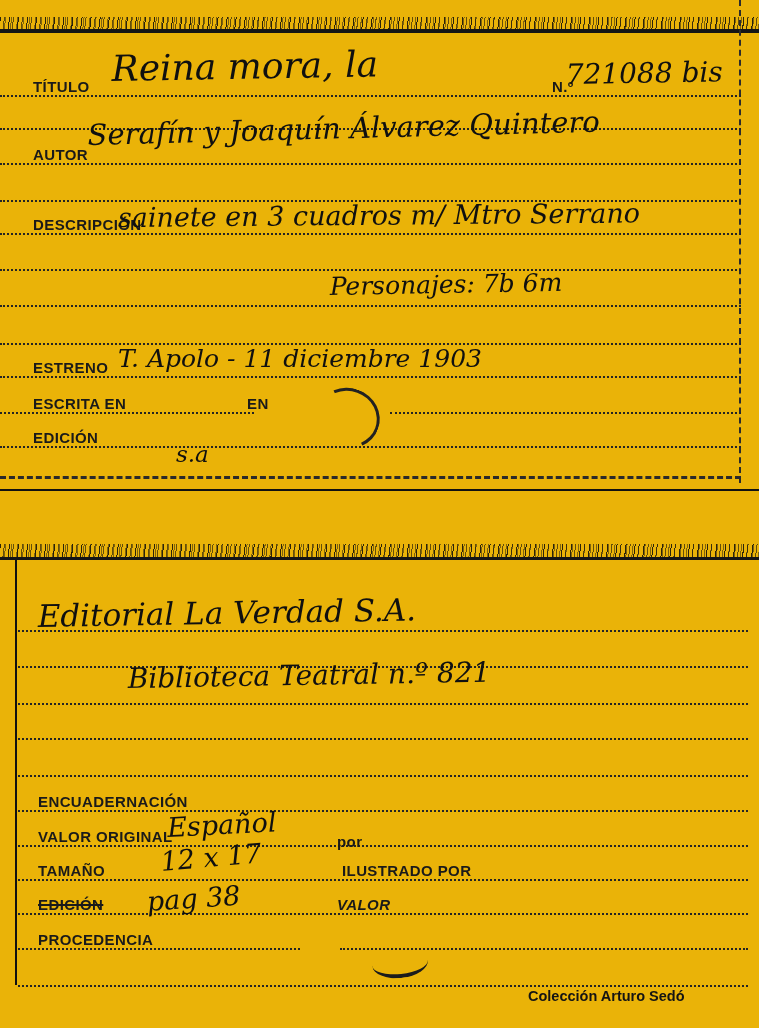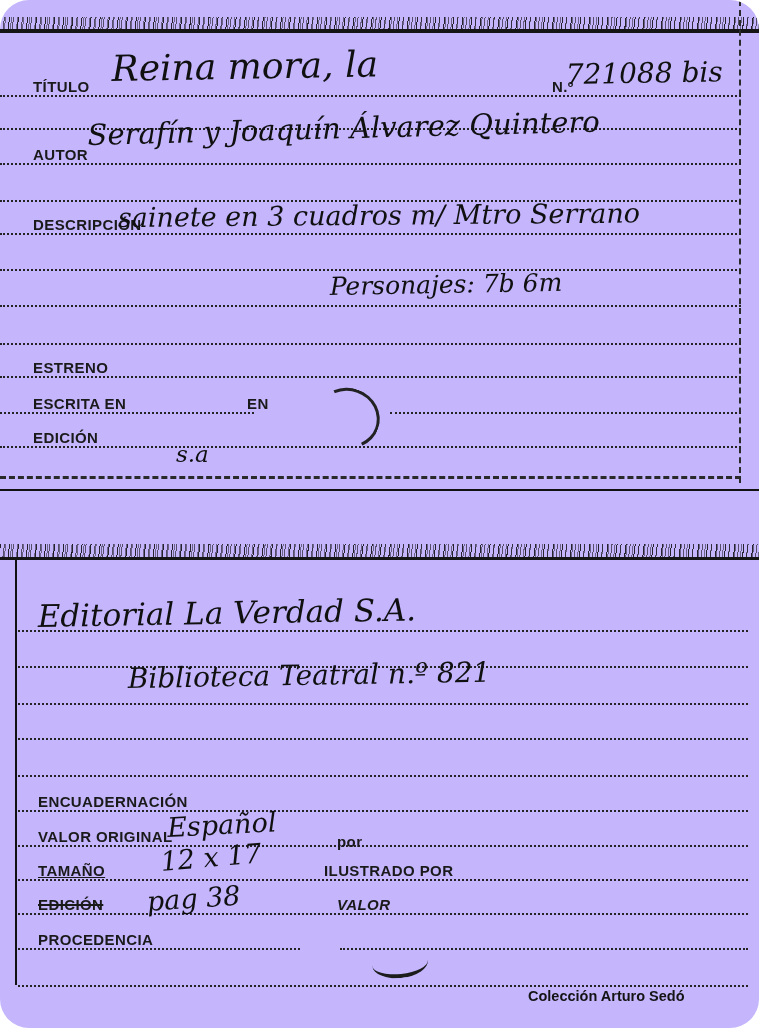--- a/index.html
+++ b/index.html
@@ -1,18 +1,18 @@
 <!DOCTYPE html>
 <html><head>
 <meta charset="utf-8">
 <style>
   html,body{margin:0;padding:0;background:#ffffff;}
   #page{
-    position:relative;width:759px;height:1028px;background:#c4b5fd;
-    font-family:"Liberation Sans",sans-serif;color:#161616;overflow:hidden;border-radius:29px;
+    position:relative;width:759px;height:1028px;background:#eab308;
+    font-family:"Liberation Sans",sans-serif;color:#161616;overflow:hidden;
   }
   
   .noise{
     position:absolute;left:0;width:759px;
     background:
       repeating-linear-gradient(97deg,rgba(10,10,10,.85) 0 1px,transparent 1px 4px,rgba(10,10,10,.6) 4px 5px,transparent 5px 9px),
       repeating-linear-gradient(-84deg,rgba(20,20,20,.5) 0 1px,transparent 1px 6px);
   }
   .noise1{top:17px;height:12px;border-bottom:4px solid #151515;}
   .noise2{top:544px;height:13px;border-bottom:3px solid #151515;}
@@ -83,20 +83,21 @@
   <span class="lbl" style="left:33px;top:359px;">ESTRENO</span>
   <span class="lbl" style="left:33px;top:395px;">ESCRITA EN</span>
   <span class="lbl" style="left:247px;top:395px;">EN</span>
   <span class="lbl" style="left:33px;top:429px;">EDICIÓN</span>
 
   <span class="hand" style="left:112px;top:48px;font-size:36px;transform:rotate(-1deg);">Reina mora, la</span>
   <span class="hand" style="left:566px;top:58px;font-size:28px;transform:rotate(-1deg);">721088 bis</span>
   <span class="hand" style="left:88px;top:118px;font-size:29px;transform:rotate(-1.5deg);">Serafín y Joaquín Álvarez Quintero</span>
   <span class="hand" style="left:118px;top:202px;font-size:27px;transform:rotate(-.5deg);">sainete en 3 cuadros m/ Mtro Serrano</span>
   <span class="hand" style="left:330px;top:272px;font-size:25px;transform:rotate(-1deg);">Personajes: 7b 6m</span>
+  <span class="hand" style="left:118px;top:344px;font-size:25px;">T. Apolo - 11 diciembre 1903</span>
   <span class="hand" style="left:176px;top:441px;font-size:23px;">s.a</span>
   <div class="circle-art"></div>
 
   <div class="noise noise2"></div>
   <div class="vsolid" style="left:15px;top:560px;height:425px;"></div>
 
 
   <div class="rule" style="left:18px;top:630px;width:730px;"></div>
   <div class="rule" style="left:18px;top:666px;width:730px;"></div>
   <div class="rule" style="left:18px;top:703px;width:730px;"></div>
@@ -106,22 +107,22 @@
   <div class="rule" style="left:18px;top:845px;width:730px;"></div>
   <div class="rule" style="left:18px;top:879px;width:730px;"></div>
   <div class="rule" style="left:18px;top:913px;width:730px;"></div>
   <div class="rule" style="left:18px;top:948px;width:282px;"></div>
   <div class="rule" style="left:340px;top:948px;width:408px;"></div>
   <div class="rule" style="left:18px;top:985px;width:730px;"></div>
 
   <span class="lbl" style="left:38px;top:793px;">ENCUADERNACIÓN</span>
   <span class="lbl" style="left:38px;top:828px;">VALOR ORIGINAL</span>
   <span class="lbl" style="left:337px;top:833px;">por</span>
-  <span class="lbl" style="left:38px;top:862px;text-decoration:underline;">TAMAÑO</span>
-  <span class="lbl" style="left:324px;top:862px;">ILUSTRADO POR</span>
+  <span class="lbl" style="left:38px;top:862px;">TAMAÑO</span>
+  <span class="lbl" style="left:342px;top:862px;">ILUSTRADO POR</span>
   <span class="lbl strike" style="left:38px;top:896px;">EDICIÓN</span>
   <span class="lbl" style="left:337px;top:896px;font-style:italic;">VALOR</span>
   <span class="lbl" style="left:38px;top:931px;">PROCEDENCIA</span>
 
   <span class="hand" style="left:38px;top:598px;font-size:31px;transform:rotate(-1deg);">Editorial La Verdad S.A.</span>
   <span class="hand" style="left:128px;top:662px;font-size:28px;transform:rotate(-1deg);">Biblioteca Teatral n.º 821</span>
   <span class="hand" style="left:168px;top:812px;font-size:27px;transform:rotate(-3deg);">Español</span>
   <span class="hand" style="left:162px;top:846px;font-size:27px;transform:rotate(-5deg);">12 x 17</span>
   <span class="hand" style="left:148px;top:886px;font-size:27px;transform:rotate(-4deg);">pag 38</span>
   <div class="curve-art"></div>

